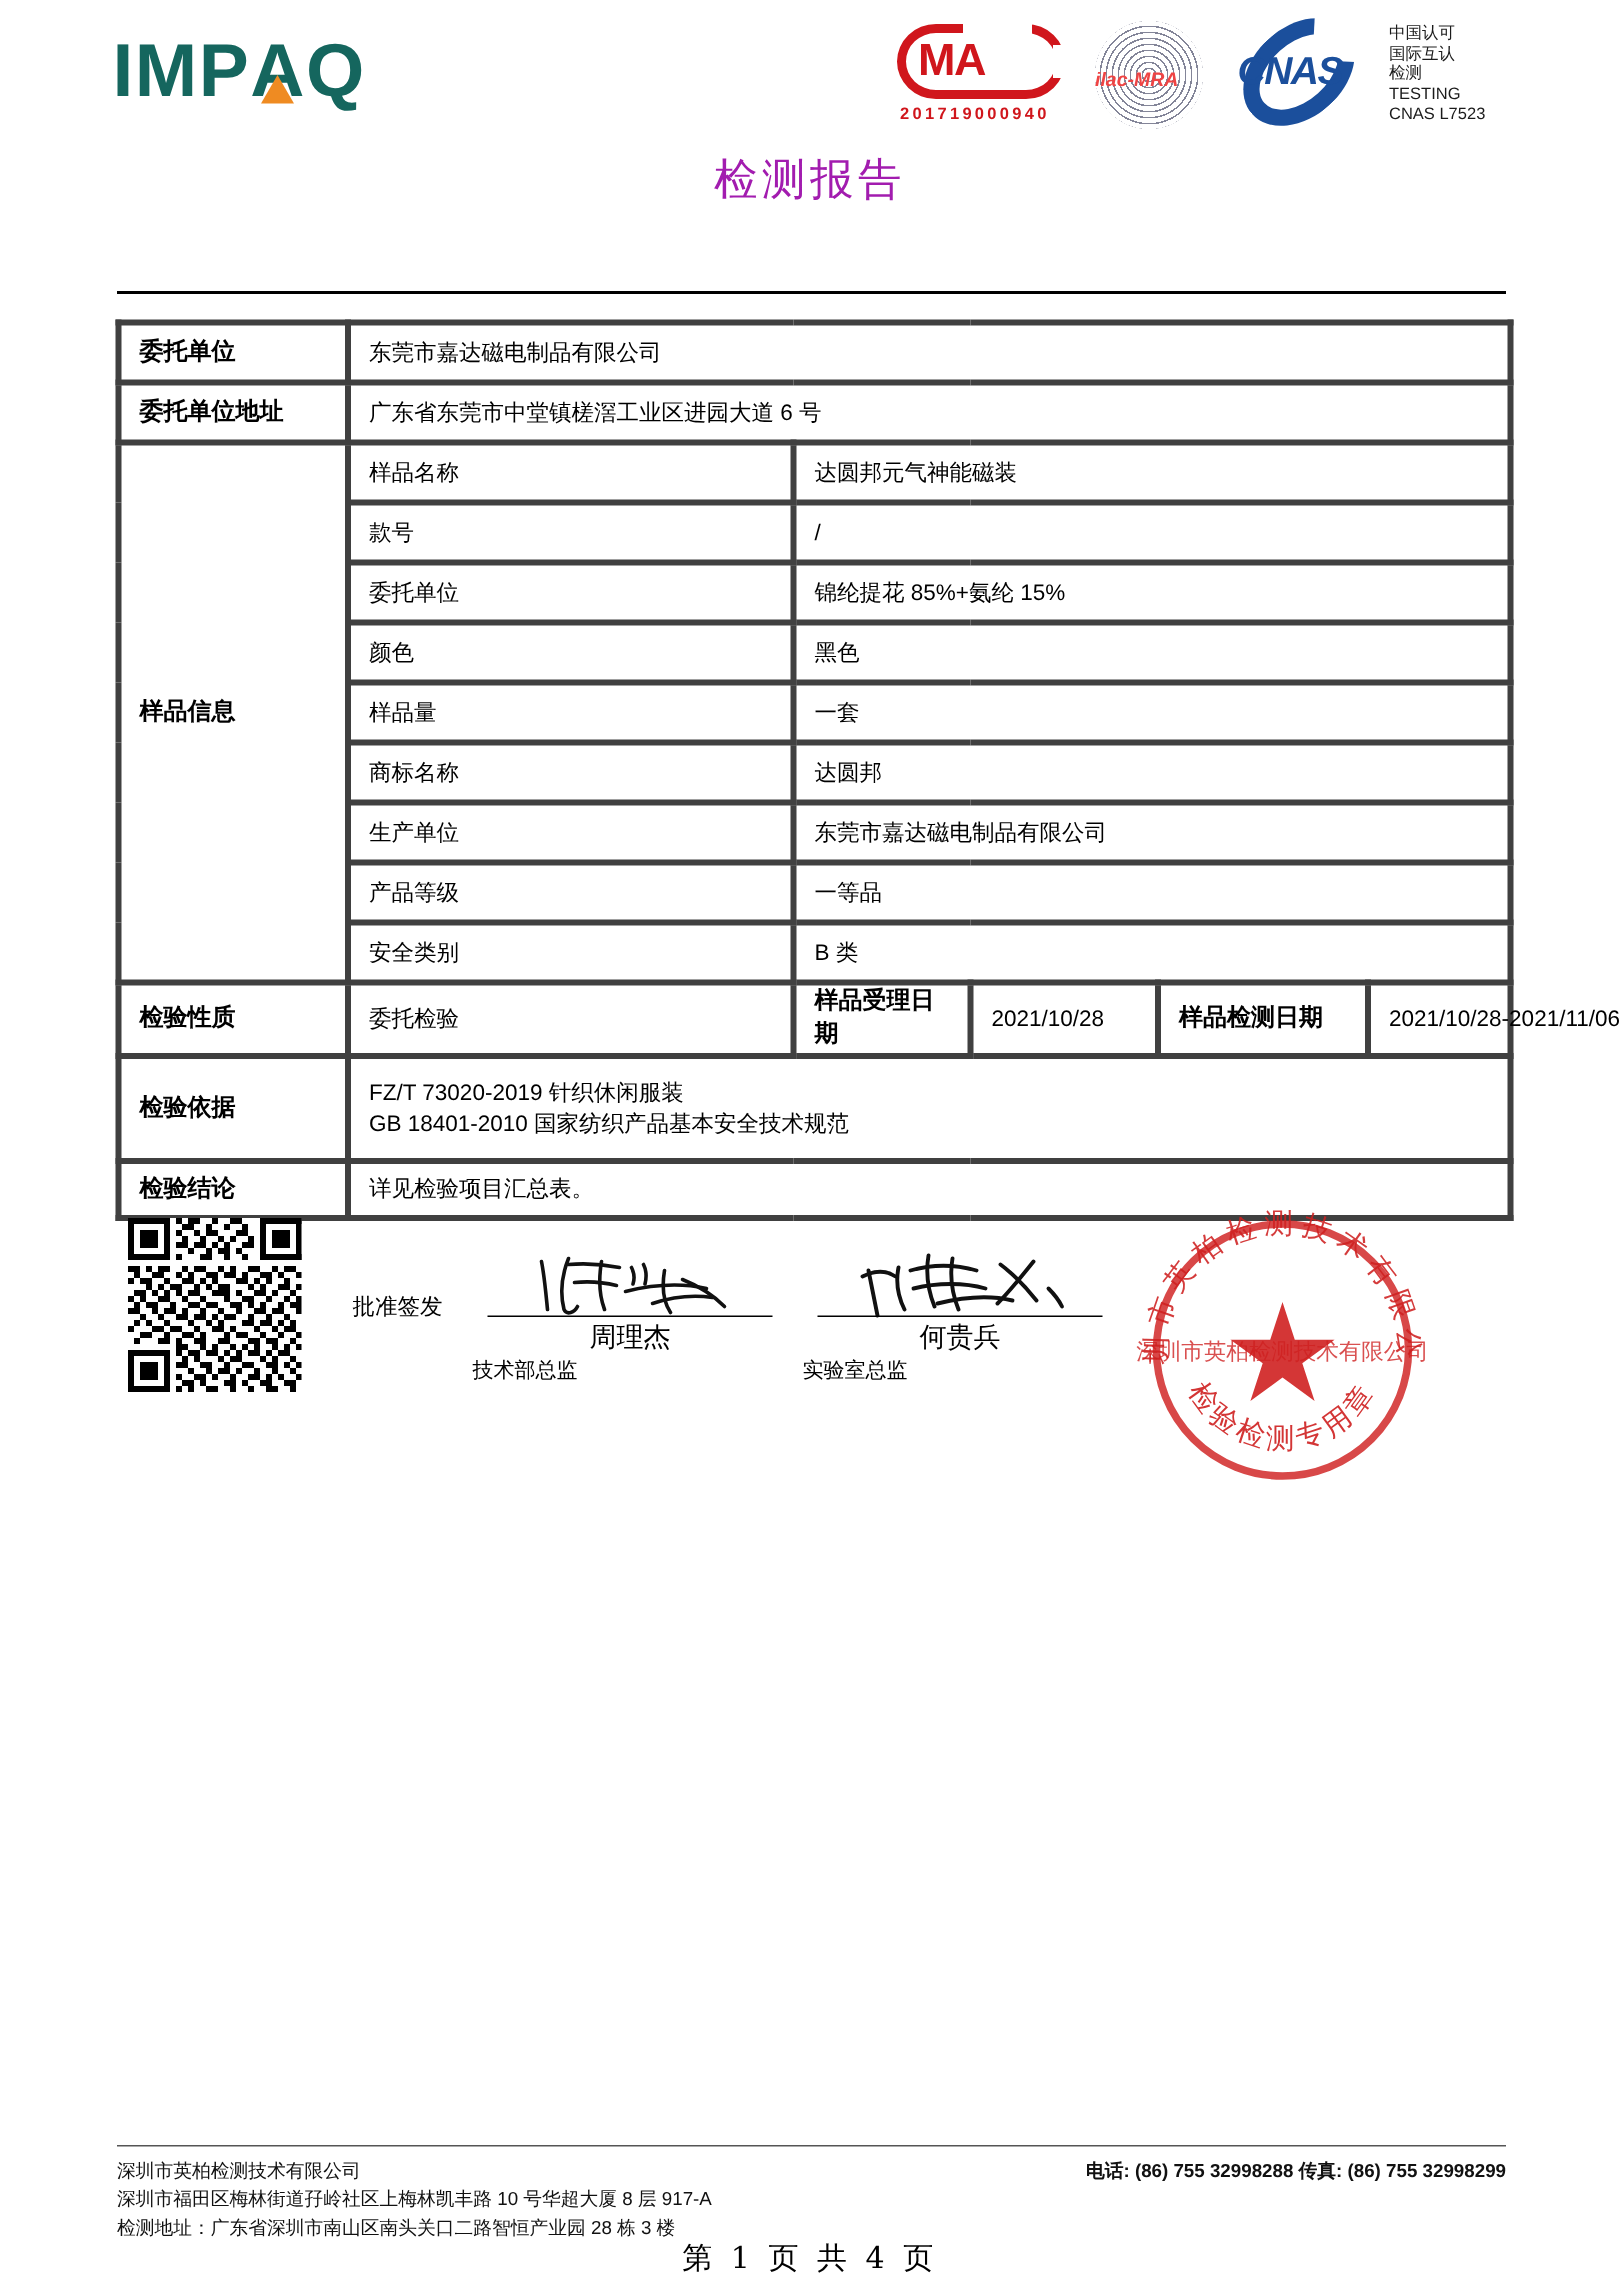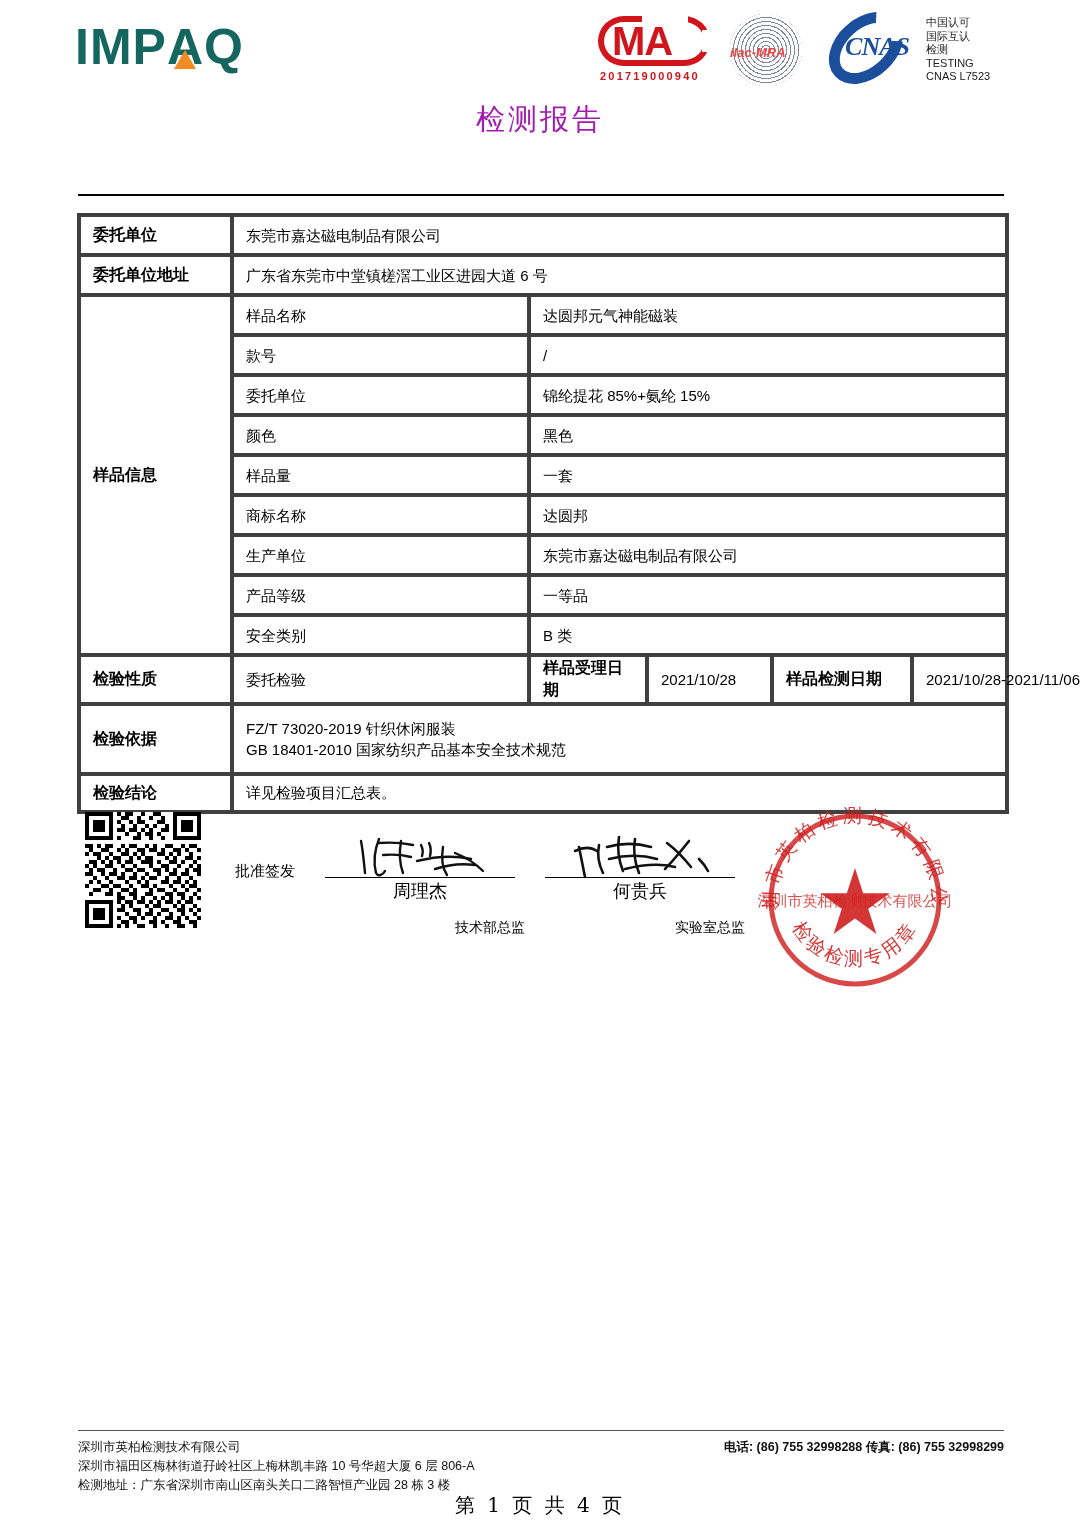--- a/index.html
+++ b/index.html
@@ -70,21 +70,21 @@
     width: 46px; height: 17px;
     background: #fff;
   }
   .cma-notch2 {
     position: absolute; right: -2px; top: 18px;
     width: 16px; height: 22px;
     background: #fff;
   }
   .cma-text {
     position: absolute; left: 14px; top: 12px;
-    font-size: 40px; font-weight: bold;
+    font-size: 30px; font-weight: bold;
     color: #d0161c; letter-spacing: -1px;
     line-height: 34px;
     font-family: "Liberation Sans", sans-serif;
   }
   .cma-num {
     position: absolute; left: 2px; top: 58px;
     font-size: 11px; color: #d0161c;
     letter-spacing: 2.2px; font-weight: bold;
     font-family: "Liberation Sans", sans-serif;
   }
@@ -110,24 +110,24 @@
     position: absolute; left: 4px; top: 6px;
     width: 84px; height: 60px;
     border: 11px solid #1b4f9c;
     border-radius: 50%;
     box-sizing: border-box;
     border-right-color: transparent;
     transform: rotate(-42deg);
   }
   .cnas-text {
     position: absolute; left: 5px; top: 20px;
-    width: 84px; text-align: right;
+    width: 84px; text-align: left;
     font-size: 26px; font-weight: bold; font-style: italic;
     color: #1b4f9c; letter-spacing: -1px;
-    font-family: Liberation Serif, serif;
+    font-family: Liberation Sans, sans-serif;
   }
   .cnas-lines {
     width: 96px;
     padding-top: 4px;
     font-size: 11px;
     line-height: 13.5px;
     color: #1b1b1b;
   }
   .cnas-lines .cn { font-size: 11px; }
 
@@ -207,22 +207,22 @@
   .sig-line {
     position: absolute; left: 10px; top: 32px;
     width: 190px; height: 1px; background: #000;
   }
   .sig-name {
     position: absolute; left: 0; top: 34px;
     width: 210px; text-align: center;
     font-size: 18px;
   }
   .sig-title {
-    position: absolute; left: 0; top: 74px;
-    width: 210px; text-align: right;
+    position: absolute; left: 0; top: 60px;
+    width: 210px; text-align: left;
     font-size: 14px;
   }
   .sig-ink {
     position: absolute; left: 28px; top: -16px;
     width: 160px; height: 52px;
   }
 
   
   .stamp {
     position: absolute;
@@ -682,20 +682,20 @@
     <text x="100" y="106" font-size="15" fill="#cf2020" opacity="0.78" text-anchor="middle" font-family="'DejaVu Serif','Liberation Serif',serif">深圳市英柏检测技术有限公司</text>
     <text font-size="19" fill="#cf2020" opacity="0.9" letter-spacing="3" font-family="'DejaVu Serif','Liberation Serif',serif">
       <textPath href="#arcBottom" startOffset="50%" text-anchor="middle">检验检测专用章</textPath>
     </text>
   </svg>
 
   <div class="footer-rule"></div>
   <div class="footer">
     <div class="footer-left">
       <div>深圳市英柏检测技术有限公司</div>
-      <div>深圳市福田区梅林街道孖岭社区上梅林凯丰路 10 号华超大厦 6 层 806-A</div>
+      <div>深圳市福田区梅林街道孖岭社区上梅林凯丰路 10 号华超大厦 8 层 917-A</div>
       <div>检测地址：广东省深圳市南山区南头关口二路智恒产业园 28 栋 3 楼</div>
     </div>
     <div class="footer-right">电话: (86) 755 32998288  传真: (86) 755 32998299</div>
   </div>
   <div class="page-no">第 1 页 共 4 页</div>
 
 </div>
 
 </body></html>

